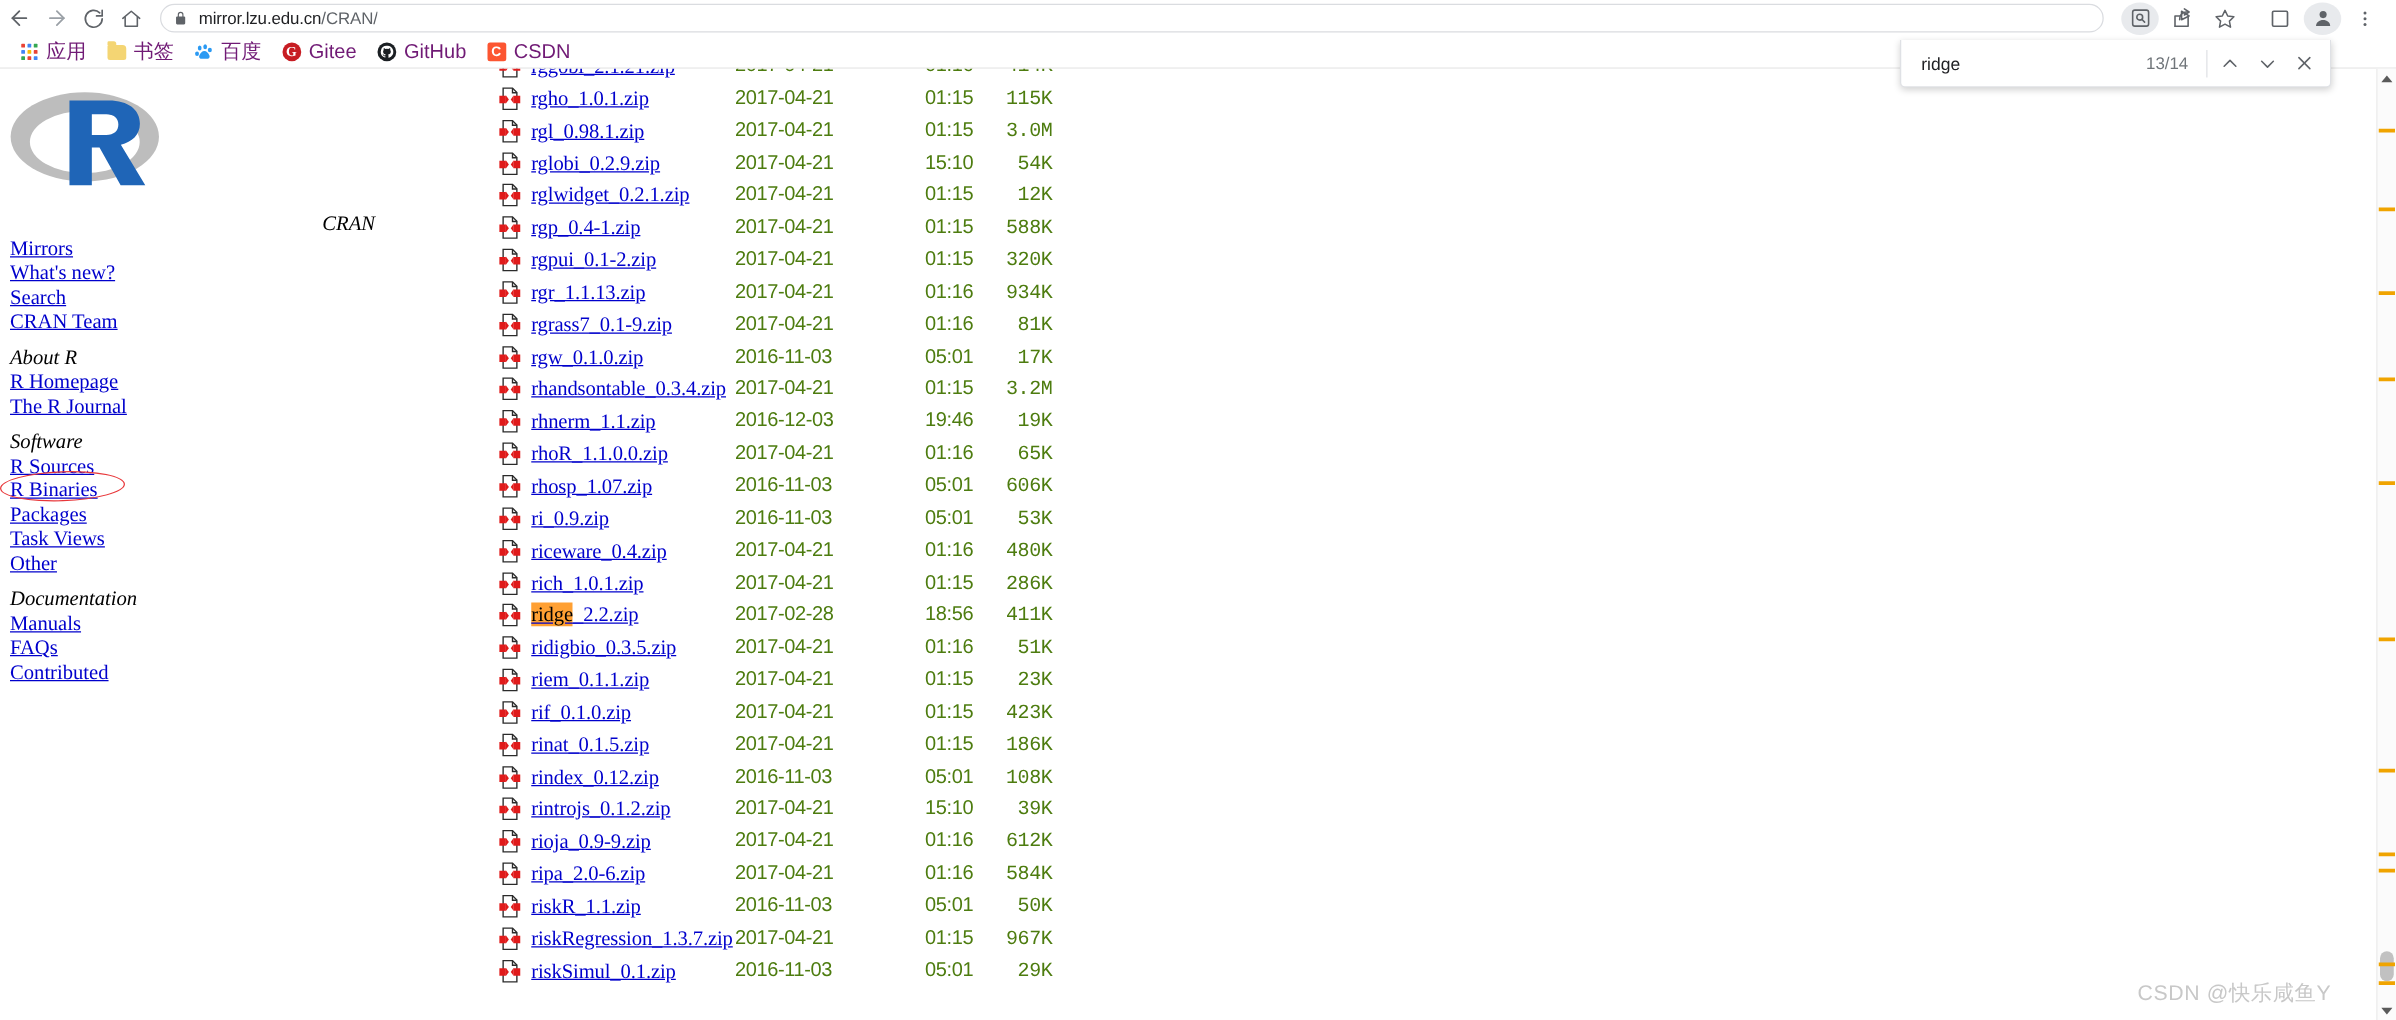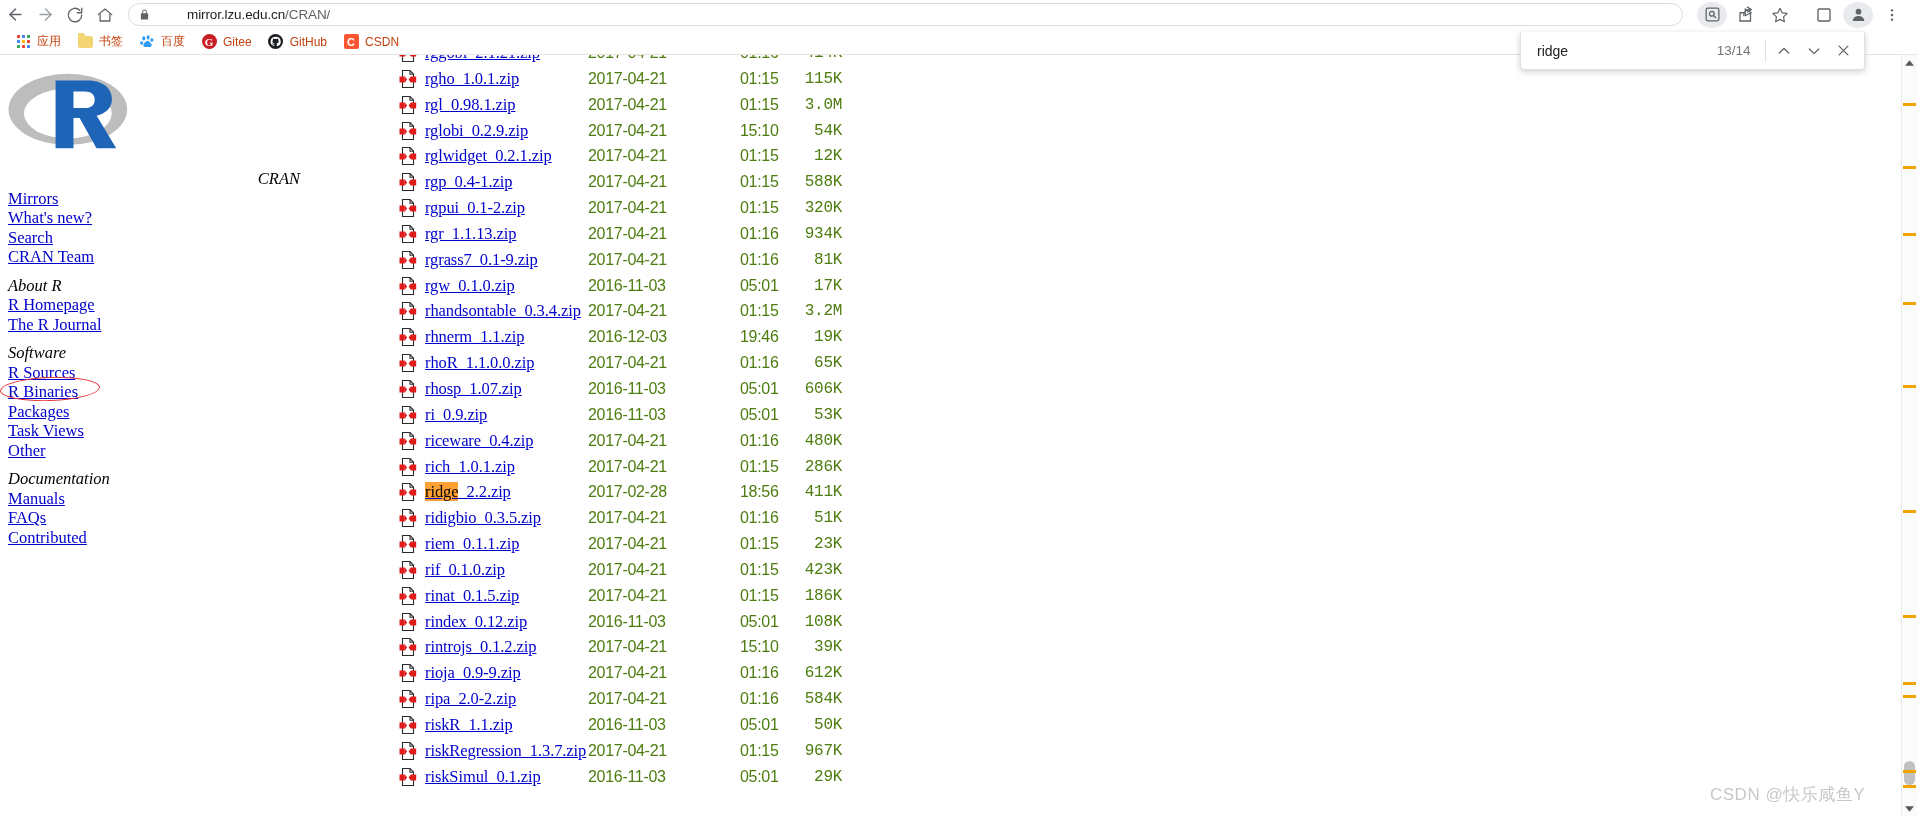--- a/index.html
+++ b/index.html
@@ -36,21 +36,20 @@
   #omnibox {
     flex: 1 1 auto;
     height: 23px;
     margin: 0 12px 0 8px;
     background: #ffffff;
     border: 1px solid #dadce0;
     border-radius: 12px;
     display: flex; align-items: center;
     padding: 0 10px;
     min-width: 0;
-    gap: 28px;
   }
   #omnibox .lock { margin-right: 9px; display: flex; align-items: center; }
   #omnibox .url {
     font-size: 13.5px; color: #202124;
     white-space: nowrap; overflow: hidden; text-overflow: ellipsis;
     letter-spacing: -0.1px;
   }
   #omnibox .url .path { color: #5f6368; }
 
   #toolbar-actions {
@@ -75,21 +74,21 @@
     border-bottom: 1px solid #e4e4e4;
     background: #ffffff;
   }
   .bm {
     display: flex; align-items: center;
     height: 22px; padding: 0 7px;
     border-radius: 4px; margin-right: 2px;
     white-space: nowrap;
   }
   .bm .bm-label {
-    font-size: 12px; color: #c2410c;
+    font-size: 16px; color: #701a75;
     margin-left: 6px;
   }
   .bm-ico { width: 16px; height: 16px; display: flex; align-items: center; justify-content: center; flex: 0 0 16px; }
 
   
   .apps-grid { display: grid; grid-template-columns: repeat(3, 3px); grid-template-rows: repeat(3, 3px); gap: 2px; }
   .apps-grid i { display: block; width: 3px; height: 3px; border-radius: 0.5px; }
 
   
   .folder {
@@ -943,21 +942,21 @@
         <div class="frow-inner">
           <span class="fico">
     <svg width="20" height="20" viewBox="0 0 20 20">
       <path d="M4.5 1.5h7.5l3.5 3.5v13.5h-11z" fill="#ffffff" stroke="#2b2b2b" stroke-width="1.1"></path>
       <path d="M12 1.5v3.7h3.5" fill="none" stroke="#2b2b2b" stroke-width="1.1"></path>
       <path d="M1.5 7.5h5.2v6H1.5z" fill="#e01b1b"></path>
       <path d="M13 7.5h5.2v6H13z" fill="#e01b1b"></path>
       <path d="M6.7 7.2l2.4 3.3-2.4 3.3z" fill="#e01b1b"></path>
       <path d="M13 7.2l-2.4 3.3 2.4 3.3z" fill="#e01b1b"></path>
     </svg></span>
-          <a class="fname">ripa_2.0-2.zip</a>
+          <a class="fname">ripa_2.0-6.zip</a>
           <span class="fmeta">
             <span class="fdate">2017-04-21</span>
             <span class="ftime">01:16</span>
             <span class="fsize">584K</span>
           </span>
         </div>
       </div>
       <div class="frow">
         <div class="frow-inner">
           <span class="fico">

